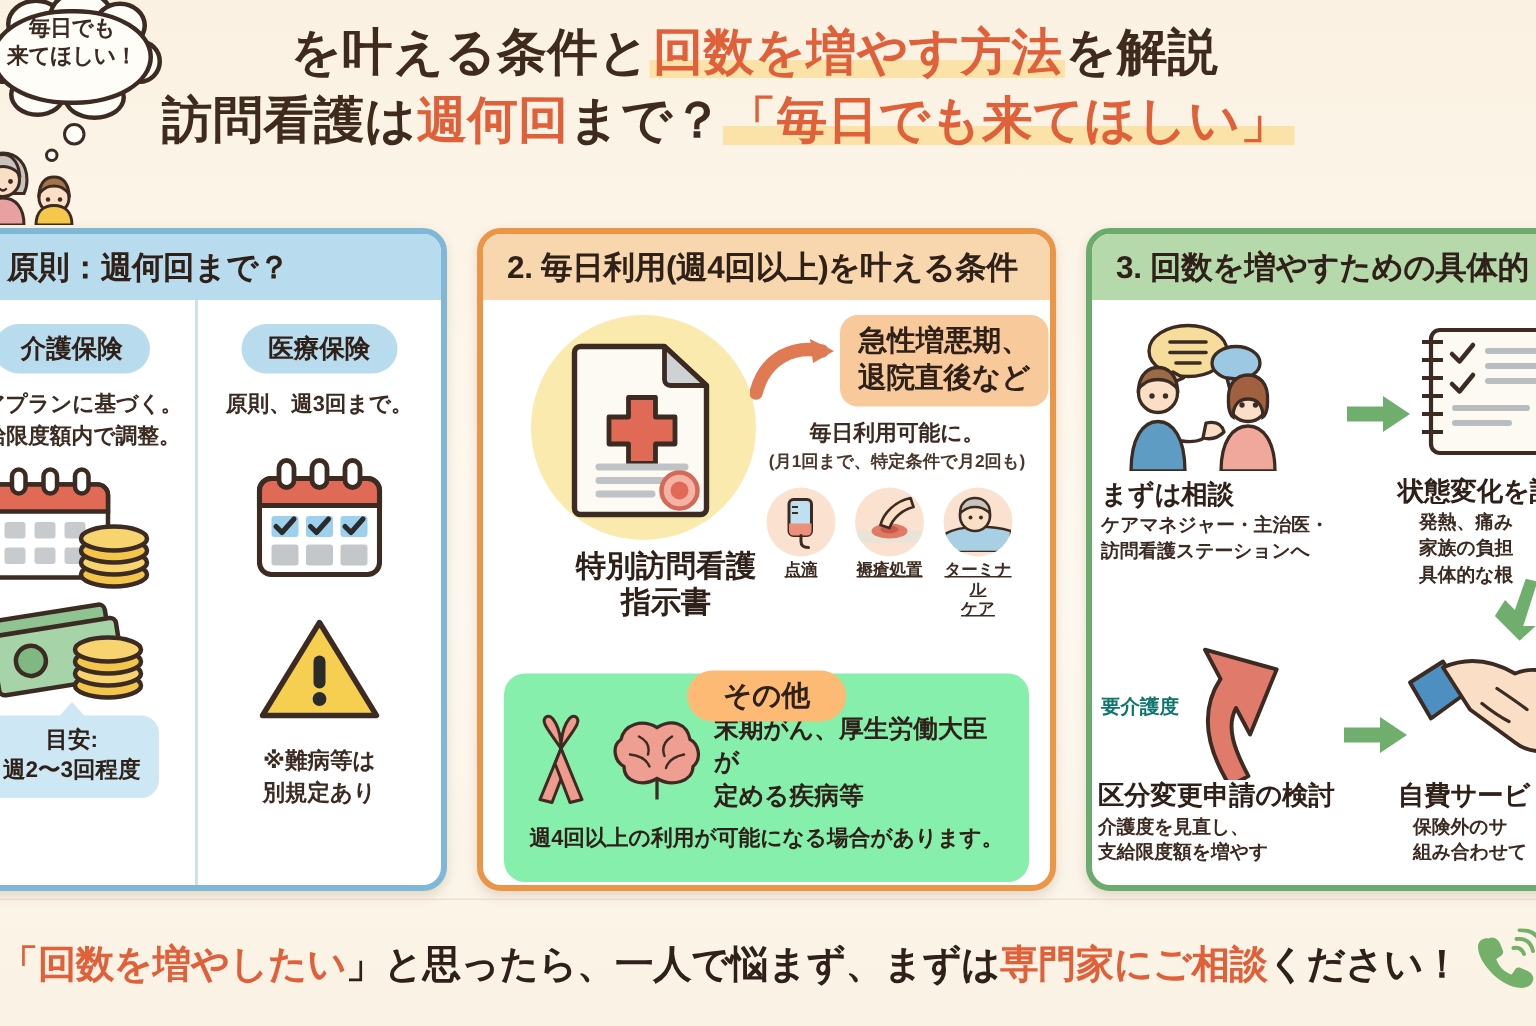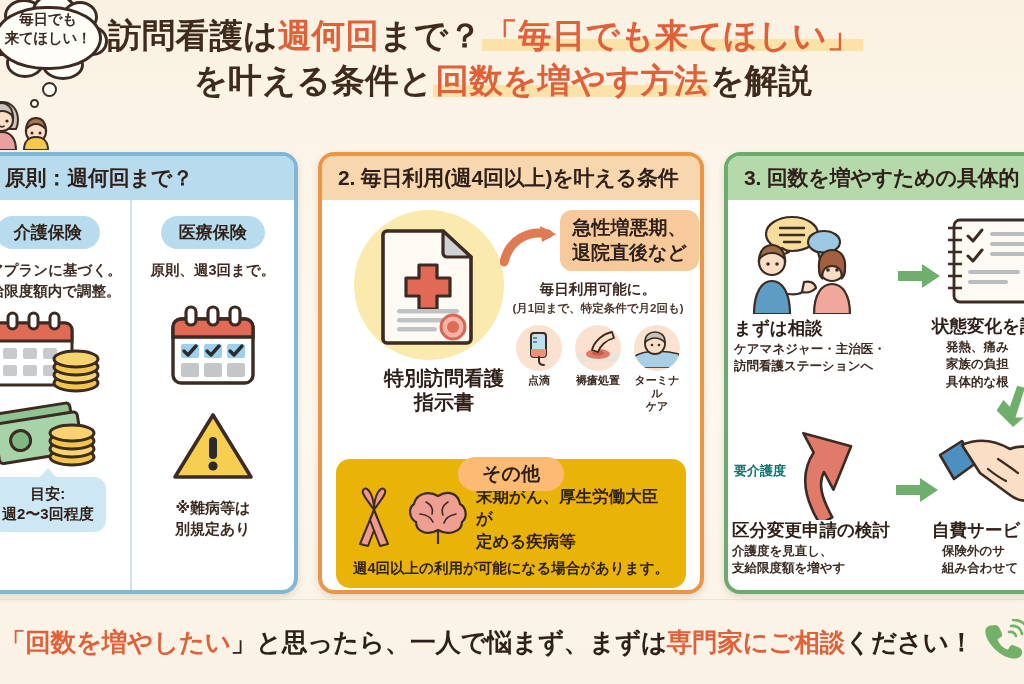--- a/index.html
+++ b/index.html
@@ -101,35 +101,35 @@
     background:#fbeaae; display:flex; align-items:center; justify-content:center;
   }
   .doc-label { margin-top:6px; font-size:20px; font-weight:800; line-height:1.2; text-align:center; color:#2f2119; }
   .p2-right { flex:1; padding-left:2px; position:relative; }
   .chip-orange {
     background:#f7c99b; border-radius:12px; padding:6px 12px; text-align:center;
     font-size:19px; font-weight:800; line-height:1.3; color:#2f2119; white-space:nowrap; display:inline-block;
   }
   .p2-sub { margin-top:7px; font-size:14.5px; font-weight:800; line-height:1.4; text-align:center; color:#3b2b22; white-space:nowrap; }
   .p2-fine { margin-top:2px; font-size:11.5px; font-weight:700; line-height:1.35; text-align:center; color:#4b382c; white-space:nowrap; }
-  .mini-row { display:flex; justify-content:center; gap:3px; margin-top:8px; }
+  .mini-row { display:flex; justify-content:flex-start; gap:3px; margin-top:8px;text-decoration:underline; }
   .mini { width:56px; text-align:center; }
   .mini-circle {
     width:46px; height:46px; border-radius:50%; background:#fbe2d0; margin:0 auto;
     display:flex; align-items:center; justify-content:center; overflow:hidden;
   }
   .mini-cap { margin-top:3px; font-size:11px; font-weight:800; line-height:1.2; color:#3b2b22; }
 
   .other-wrap { position:absolute; left:14px; right:14px; bottom:10px; }
   .other-tab {
     position:absolute; left:50%; transform:translateX(-50%); top:-2px; z-index:3;
     background:#fdba74; border-radius:999px; padding:4px 24px;
     font-size:19px; font-weight:800; color:#2f2119;
   }
-  .other-box { background:#eab308; border-radius:14px; padding:26px 12px 10px; }
+  .other-box { background:#86efac; border-radius:14px; padding:26px 12px 20px; }
   .other-row { display:flex; align-items:center; gap:6px; }
   .other-text { font-size:16.5px; font-weight:800; line-height:1.35; color:#2f2119; }
   .other-foot { margin-top:7px; text-align:center; font-size:14.5px; font-weight:800; color:#2f2119; }
 
   
   .p3-grid { position:relative; height:100%; padding:8px 6px; }
   .p3-cell { position:absolute; width:160px; text-align:left; }
   .p3-title { font-size:17.5px; font-weight:800; color:#2f2119; line-height:1.2; white-space:nowrap; }
   .p3-body { margin-top:2px; font-size:12.5px; font-weight:700; line-height:1.38; color:#3b2b22; white-space:nowrap; }
   .arr-right { position:absolute; }
@@ -181,22 +181,22 @@
         <path d="M46 37c1-8 5-11 10-11s9 3 10 11c-4-4-6-5-10-5s-6 1-10 5z" fill="#a6744a" stroke="#3b2b22" stroke-width="2"></path>
         <circle cx="52" cy="41" r="1.5" fill="#3b2b22"></circle>
           <circle cx="60" cy="41" r="1.5" fill="#3b2b22"></circle>
         <path d="M54 45q2 2 4 0" stroke="#3b2b22" stroke-width="1.5" fill="none" stroke-linecap="round"></path>
         <path d="M44 58c0-9 5-13 12-13s12 4 12 13z" fill="#f5c84c" stroke="#3b2b22" stroke-width="2"></path>
       </svg>
     </div>
   </div>
 
   <div class="title">
+    <div class="tline l2"><span>を叶える条件と</span><span class="hl-mark-dark">回数を増やす方法</span><span>を解説</span></div>
     <div class="tline"><span>訪問看護は</span><span class="hl-orange">週何回</span><span>まで？</span><span class="hl-mark">「毎日でも来てほしい」</span></div>
-    <div class="tline l2"><span>を叶える条件と</span><span class="hl-mark-dark">回数を増やす方法</span><span>を解説</span></div>
   </div>
 </div>
 
 <section class="panel" id="panel1">
   <div class="panel-head">
     <h2>1. 原則：週何回まで？</h2>
   </div>
   <div class="panel-body">
     <div class="p1-cols">
 

